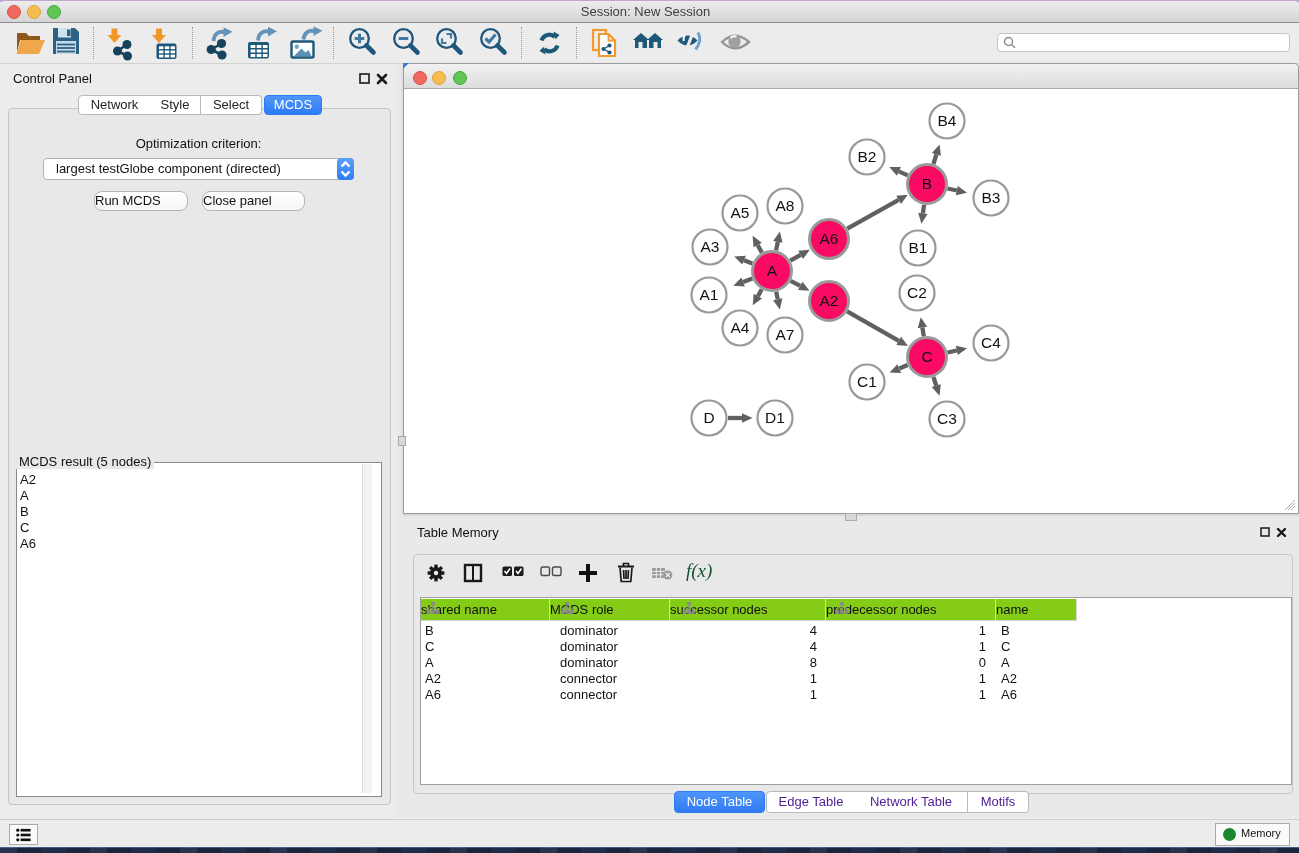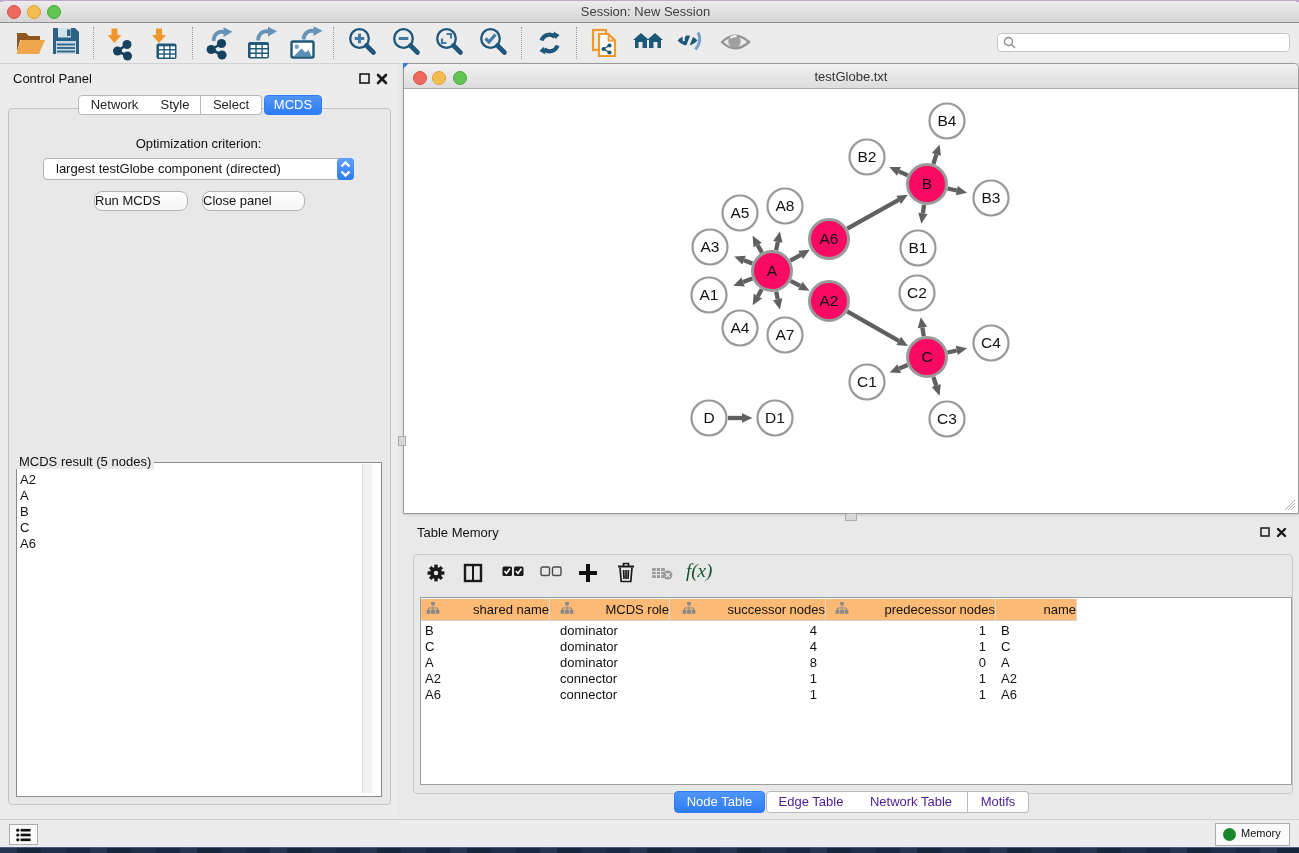--- a/index.html
+++ b/index.html
@@ -28,21 +28,21 @@
   
   #desk{left:397px;top:64px;width:902px;height:754px;background:#e9e9e9;}
   
   #nw{left:403px;top:63px;width:894px;height:449px;background:#fff;border:1px solid #9b9b9b;border-radius:5px 5px 0 0;box-shadow:0 1px 3px rgba(0,0,0,0.15);}
   #nw-tb{left:0;top:0;width:894px;height:24px;background:linear-gradient(#f2f2f2,#dcdcdc);border-bottom:1px solid #aaa;border-radius:5px 5px 0 0;}
   #nw-title{width:894px;top:5px;text-align:center;font-size:13px;color:#333;}
   
   #tp-title{left:417px;top:525px;font-size:13px;color:#111;}
   #tpbox{left:413px;top:554px;width:878px;height:238px;background:#e8e8e8;border:1px solid #c8c8c8;border-radius:4px;}
   #tbl{left:420px;top:597px;width:870px;height:186px;background:#fff;border:1px solid #9e9e9e;}
-  .th{top:599px;height:21px;background:#fdba74;border-bottom:1px solid #d4d4d4;border-right:1px solid #d8d8d8;font-size:13px;color:#111;text-align:right;line-height:21px;}
+  .th{top:599px;height:21px;background:#84cc16;border-bottom:1px solid #d4d4d4;border-right:1px solid #d8d8d8;font-size:13px;color:#111;text-align:left;line-height:21px;}
   .td{font-size:13px;color:#111;height:17px;line-height:17px;}
   .btab{top:791px;height:20px;background:#fff;border:1px solid #b9b9b9;font-size:13px;color:#4c1d95;text-align:center;line-height:20px;}
   
   #statusbar{left:0;top:819px;width:1299px;height:29px;background:#ececec;border-top:1px solid #cfcfcf;}
   #listbtn{left:9px;top:824px;width:27px;height:19px;background:#fafafa;border:1px solid #ababab;}
   #membtn{left:1215px;top:823px;width:73px;height:21px;background:#fafafa;border:1px solid #ababab;font-size:11px;color:#111;}
   #bottomdark{left:0;top:847px;width:1299px;height:6px;background:linear-gradient(rgba(90,110,150,0.75) 0 1px,rgba(255,255,255,0) 1px),repeating-linear-gradient(90deg,rgba(255,255,255,0.05) 0 17px,rgba(0,0,0,0.12) 17px 41px,rgba(255,255,255,0.02) 41px 66px,rgba(0,0,0,0.07) 66px 90px),#1b2a46;}
   .blue{background:linear-gradient(#4f95f9,#2e7cf5)!important;color:#fff!important;border-color:#2e7cf5!important;}
 </style>
 </head>
@@ -255,21 +255,20 @@
 
 <div class="abs" id="desk"></div>
 <div class="abs" id="nw">
  <div class="abs" id="nw-tb"></div>
  <svg class="abs" style="left:-1px;top:-1px" width="6" height="6" viewBox="0 0 6 6">
       <path d="M0 0 L6 0 L0 6 Z" fill="#3a7bd5"></path>
     </svg>
  <div class="abs tl" style="left:9px;top:7px;background:#ee6a5f;border:1px solid #d55249;"></div>
  <div class="abs tl" style="left:28px;top:7px;background:#f5bd4f;border:1px solid #dfa036;"></div>
  <div class="abs tl" style="left:49px;top:7px;background:#61c554;border:1px solid #44a83c;"></div>
- <div class="abs" id="nw-title">testGlobe.txt</div>
  <div class="abs" style="left:0;top:25px;width:894px;height:424px;overflow:hidden;">
 <svg width="894" height="424" viewBox="0 0 894 424">
 <line x1="357.9" y1="163.6" x2="353.6" y2="156.0" stroke="#606060" stroke-width="4.3"></line>
 <polygon points="348.6,146.8 357.8,153.7 349.5,158.3" fill="#606060"></polygon>
 <line x1="372.1" y1="161.4" x2="373.8" y2="152.8" stroke="#606060" stroke-width="4.3"></line>
 <polygon points="375.9,142.5 378.5,153.7 369.2,151.9" fill="#606060"></polygon>
 <line x1="348.4" y1="174.4" x2="340.0" y2="171.2" stroke="#606060" stroke-width="4.3"></line>
 <polygon points="330.2,167.4 341.8,166.7 338.3,175.6" fill="#606060"></polygon>
 <line x1="348.4" y1="189.5" x2="339.1" y2="193.0" stroke="#606060" stroke-width="4.3"></line>
 <polygon points="329.3,196.7 337.4,188.6 340.8,197.4" fill="#606060"></polygon>

